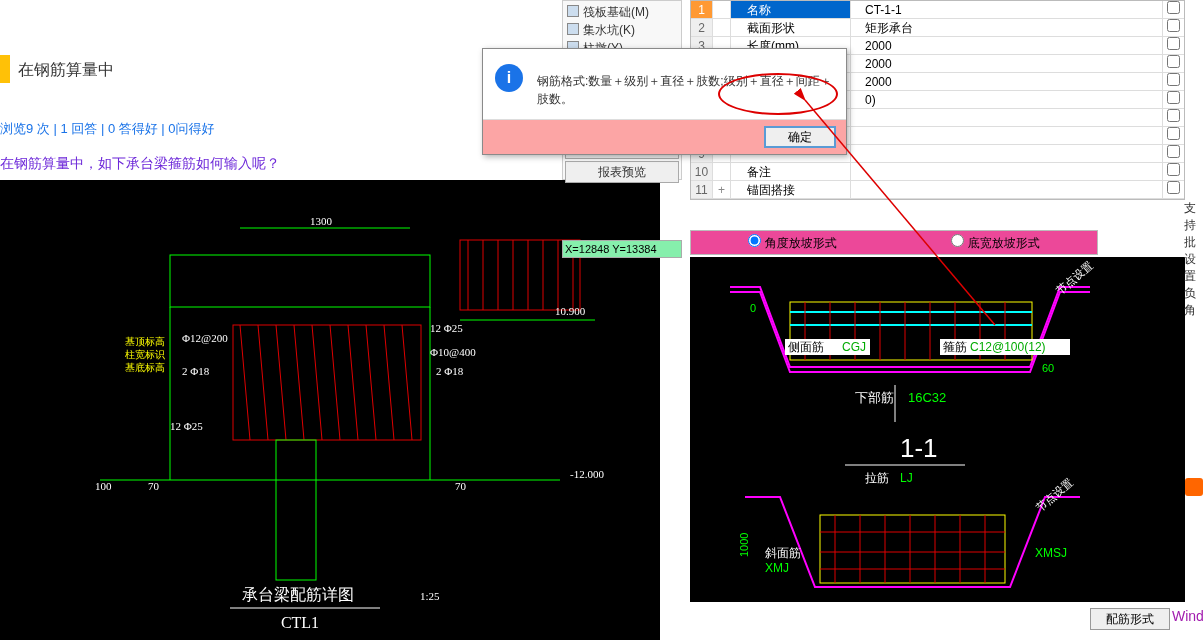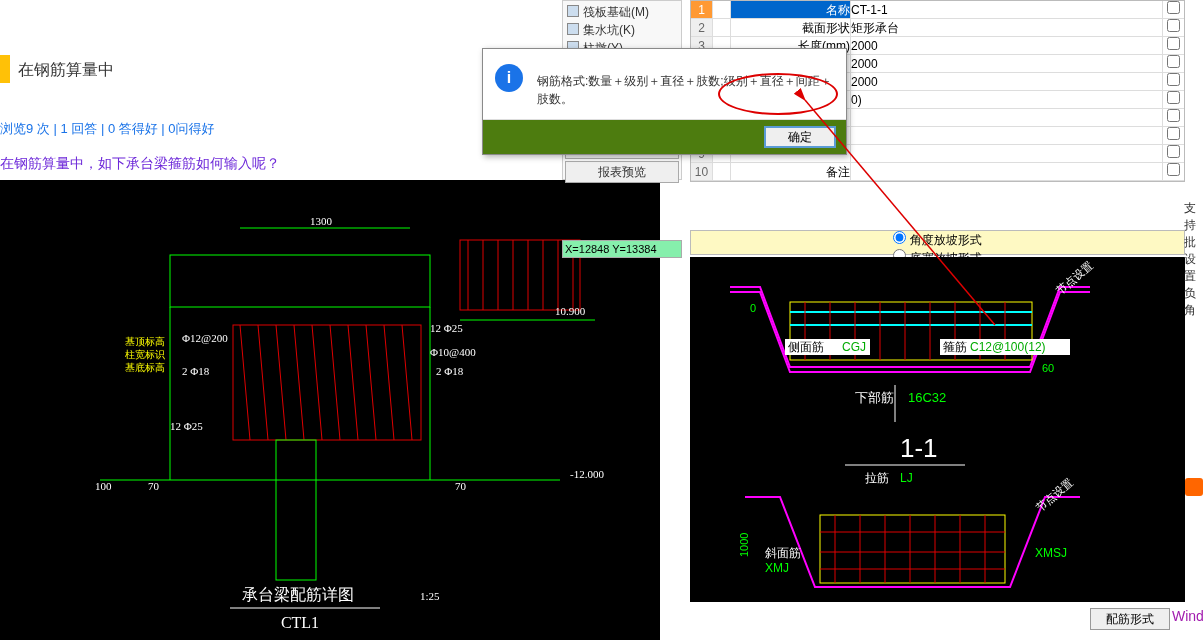--- a/index.html
+++ b/index.html
@@ -12,38 +12,38 @@
 .cad1{position:absolute;left:0;top:180px;width:660px;height:460px;background:#000;}
 .tree{position:absolute;left:562px;top:0;width:120px;height:180px;background:#f8f8f8;border:1px solid #ccc;padding:2px;font-size:12px;line-height:18px;}
 .tree div{padding-left:18px;position:relative;color:#333;}
 .tree .ico{position:absolute;left:2px;top:2px;width:12px;height:12px;border:1px solid #888;background:#cde;}
 .tree .btn{background:#efefef;border:1px solid #aaa;text-align:center;padding:1px 0;margin-top:2px;font-size:12px;}
 .coords{position:absolute;left:562px;top:240px;width:120px;background:#86efac;border:1px solid #aaa;font-size:11px;padding:2px;}
 .grid{position:absolute;left:690px;top:0;width:495px;background:#fff;border:1px solid #bbb;font-size:12px;}
 .grid-row{display:flex;height:18px;line-height:18px;border-bottom:1px solid #ddd;}
 .grid-num{width:22px;text-align:center;border-right:1px solid #ddd;background:#efefef;color:#666;}
 .grid-plus{width:18px;text-align:center;border-right:1px solid #ddd;color:#888;}
-.grid-label{width:120px;padding-left:16px;border-right:1px solid #ddd;text-align:right;}
-.grid-val{flex:1;}
+.grid-label{width:120px;padding-left:16px;border-right:1px solid #ddd;}
+.grid-val{flex:1;margin-left:14px;}
 .grid-check{width:22px;text-align:center;border-left:1px solid #ddd;}
 .grid-row.sel .grid-num{background:#ff9933;color:#fff;}
 .grid-row.sel .grid-label{background:#0066cc;color:#fff;}
-.radiobar{position:absolute;left:690px;top:230px;width:495px;height:25px;background:#fef9c3;border:1px solid #bbb;display:flex;align-items:center;justify-content:space-around;font-size:12px;flex-direction:column;}
+.radiobar{position:absolute;left:690px;top:230px;width:408px;height:25px;background:#ec4899;border:1px solid #bbb;display:flex;align-items:center;justify-content:space-around;font-size:12px;}
 .radiobar label{cursor:pointer;}
 .cad2{position:absolute;left:690px;top:257px;width:495px;height:345px;background:#000;}
 .btm-btn{position:absolute;left:1090px;top:608px;width:80px;height:22px;background:#efefef;border:1px solid #999;font-size:12px;text-align:center;line-height:20px;}
 .wind{position:absolute;left:1172px;top:608px;font-size:14px;color:#a21caf;}
 .orange-tab{position:absolute;left:1185px;top:478px;width:18px;height:18px;background:#ff6600;border-radius:3px;}
 .side-text{position:absolute;left:1184px;top:200px;font-size:12px;color:#333;}
 .dialog{position:absolute;left:482px;top:48px;width:365px;background:#fff;border:1px solid #8a8a8a;box-shadow:2px 2px 6px rgba(0,0,0,.3);z-index:100;}
 .dlg-title{height:24px;background:linear-gradient(#fff,#e8e8e8);border-bottom:1px solid #ccc;padding:3px 8px;font-size:12px;}
 .dlg-body{padding:15px 12px 8px 12px;min-height:70px;display:flex;}
 .dlg-icon{width:28px;height:28px;border-radius:50%;background:#1a73e8;color:#fff;text-align:center;line-height:28px;font-size:16px;font-weight:bold;margin-right:14px;flex-shrink:0;}
 .dlg-msg{font-size:12px;line-height:18px;color:#333;margin-top:8px;}
-.dlg-foot{background:#4d7c0f;border-top:1px solid #ddd;padding:6px 10px;text-align:right;}
+.dlg-foot{background:#fca5a5;border-top:1px solid #ddd;padding:6px 10px;text-align:right;}
 .dlg-ok{display:inline-block;width:72px;height:22px;background:#efefef;border:2px solid #5a9bd5;font-size:12px;line-height:18px;cursor:pointer;}
 svg.arrow{position:absolute;left:480px;top:45px;z-index:101;pointer-events:none;}
 .ellipse{position:absolute;left:718px;top:73px;width:120px;height:42px;border:2px solid #d00;border-radius:50%;z-index:102;pointer-events:none;}
 
 .cad1 svg{width:100%;height:100%;}
 .cad2 svg{width:100%;height:100%;}
 .cadtxt{fill:#fff;font-size:11px;font-family:SimSun;}
 .cady{fill:#ff0;font-size:10px;}
 </style>
 </head>
@@ -191,20 +191,27 @@
       <div class="grid-num">9</div>
       <div class="grid-plus"></div>
       <div class="grid-label"></div>
       <div class="grid-val"></div>
       <div class="grid-check"><input type="checkbox" style=""></div>
     </div>
     <div class="grid-row">
       <div class="grid-num">10</div>
       <div class="grid-plus"></div>
       <div class="grid-label">备注</div>
+      <div class="grid-val"></div>
+      <div class="grid-check"><input type="checkbox" style=""></div>
+    </div>
+    <div class="grid-row">
+      <div class="grid-num">11</div>
+      <div class="grid-plus">+</div>
+      <div class="grid-label">锚固搭接</div>
       <div class="grid-val"></div>
       <div class="grid-check"><input type="checkbox" style=""></div>
     </div>
   </div>
 
 <div class="radiobar">
   <label><input type="radio" checked="" style=""> <span>角度放坡形式</span></label>
   <label><input type="radio" style=""> <span>底宽放坡形式</span></label>
 </div>
 

